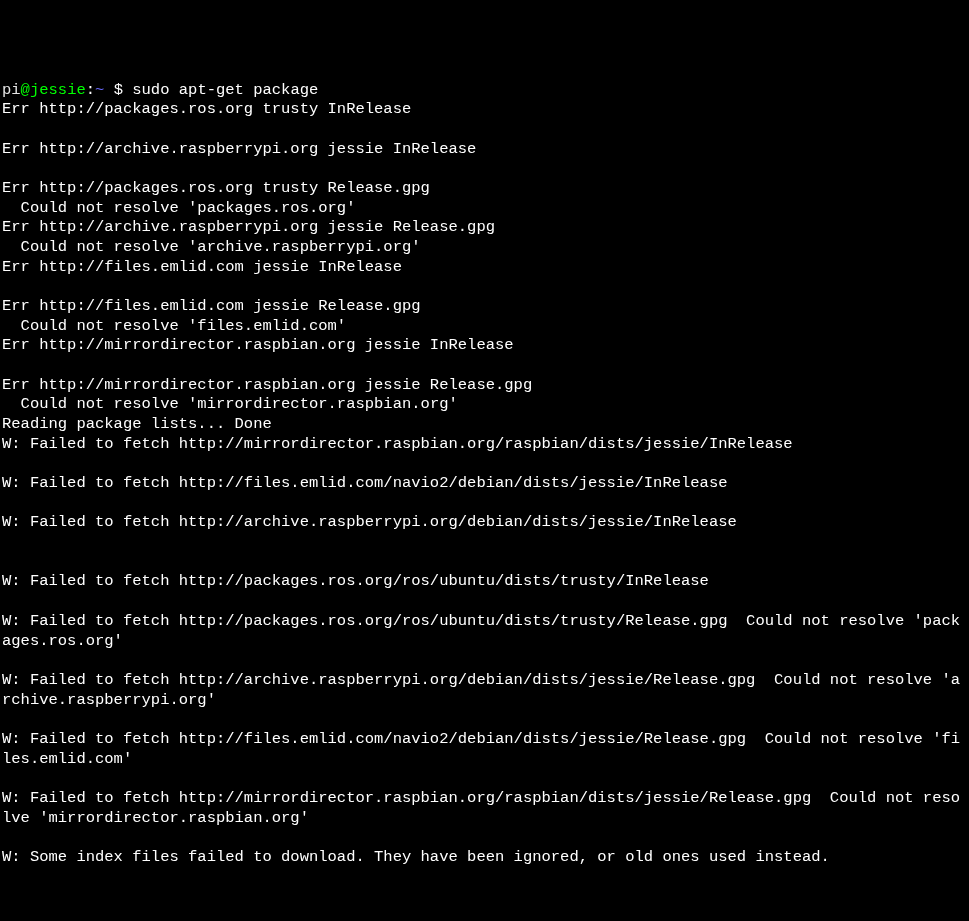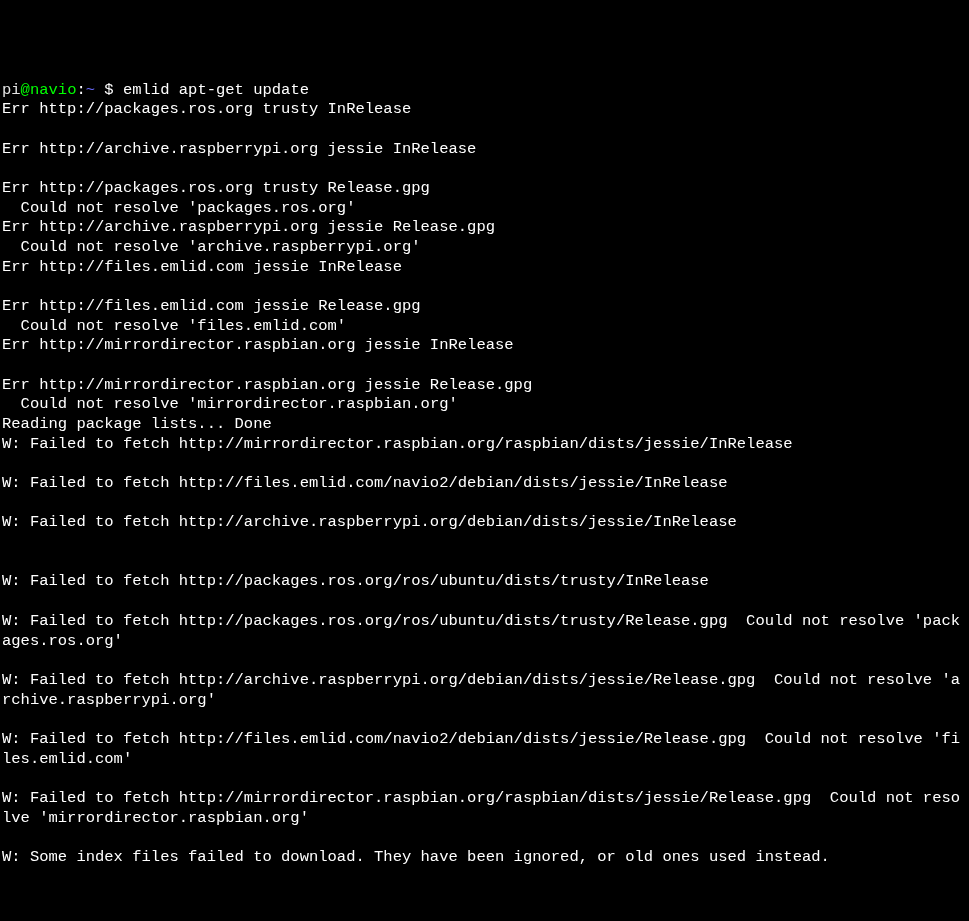--- a/index.html
+++ b/index.html
@@ -23,21 +23,21 @@
   .tilde { color: #6a6aff; }
   .dollar { color: #ffffff; }
   .cmd  { color: #ffffff; }
   .out  { color: #ffffff; }
 </style>
 </head>
 <body>
 
 
 
-<span class="prompt-line"><span class="user">pi</span><span class="at">@</span><span class="host">navio</span><span class="out">:</span><span class="tilde">~</span><span class="dollar"> $ </span><span class="cmd">emlid apt-get update</span></span>
+<span class="prompt-line"><span class="user">pi</span><span class="at">@</span><span class="host">jessie</span><span class="out">:</span><span class="tilde">~</span><span class="dollar"> $ </span><span class="cmd">sudo apt-get package</span></span>
 <div id="terminal-output" class="out">Err http://packages.ros.org trusty InRelease
 
 Err http://archive.raspberrypi.org jessie InRelease
 
 Err http://packages.ros.org trusty Release.gpg
   Could not resolve 'packages.ros.org'
 Err http://archive.raspberrypi.org jessie Release.gpg
   Could not resolve 'archive.raspberrypi.org'
 Err http://files.emlid.com jessie InRelease
 

